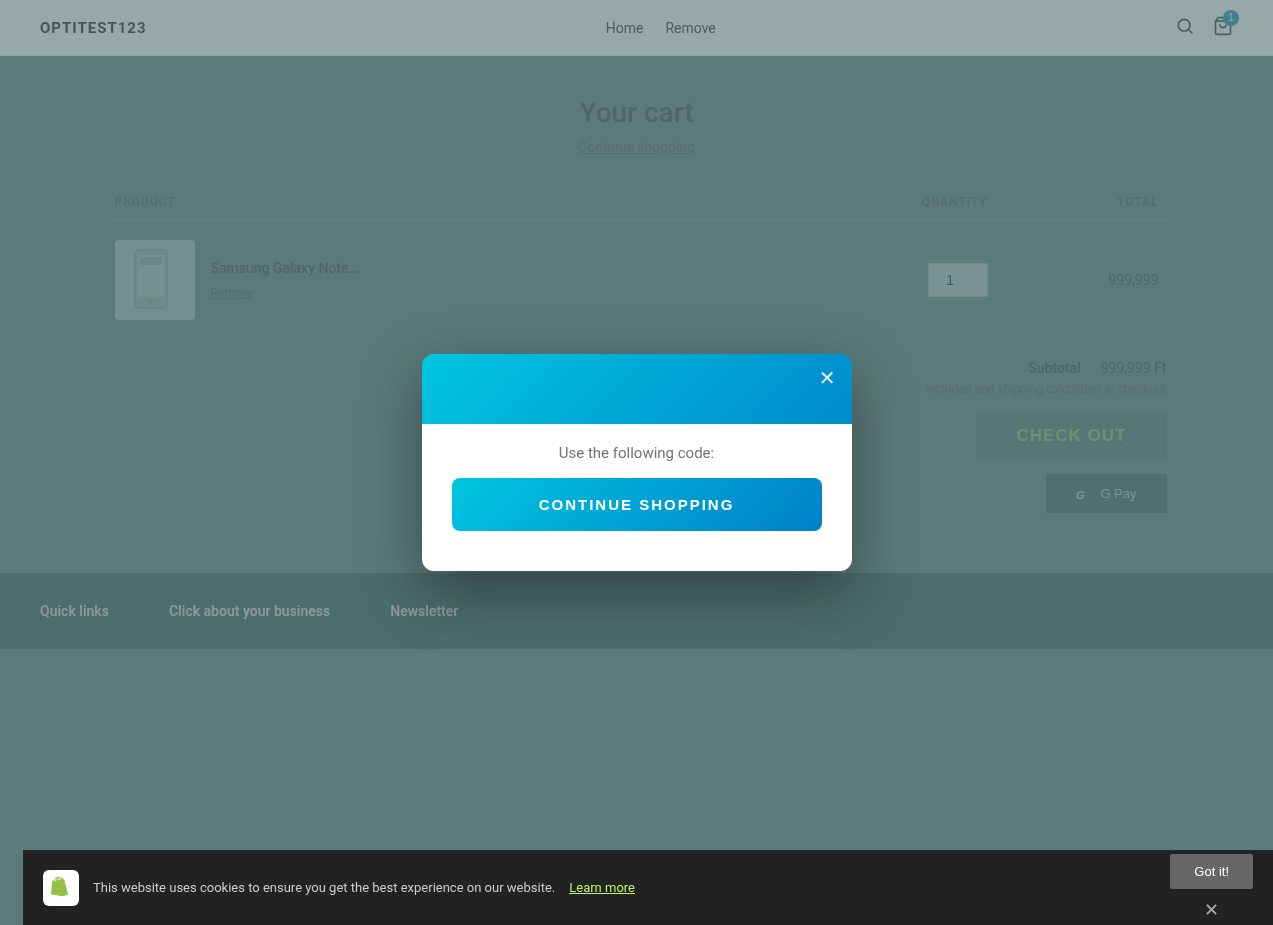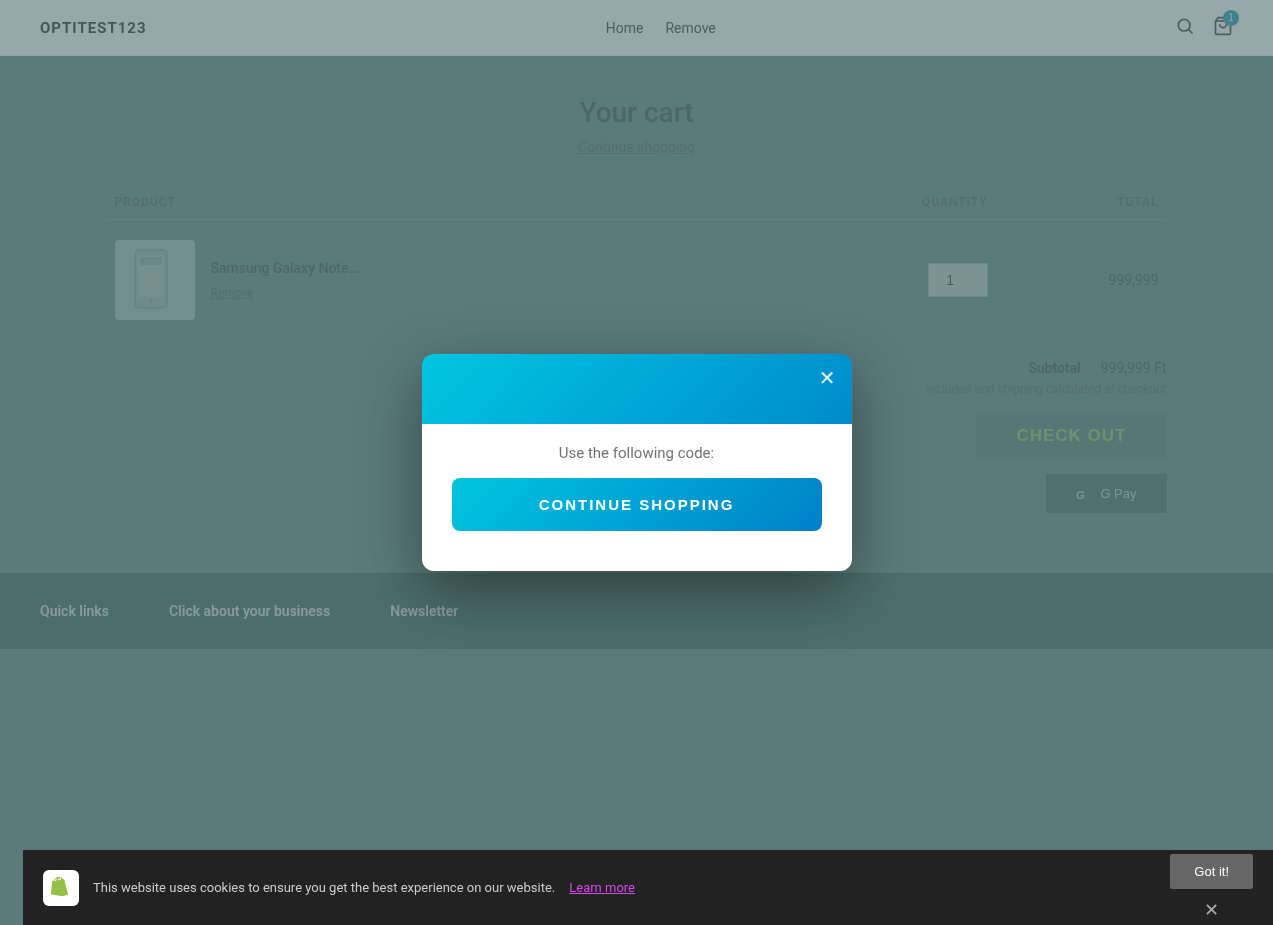--- a/index.html
+++ b/index.html
@@ -349,21 +349,21 @@
       width: 36px;
       height: 36px;
       background: #fff;
       border-radius: 6px;
       display: flex;
       align-items: center;
       justify-content: center;
       flex-shrink: 0;
     }
     .cookie-learn {
-      color: #d946ef;
+      color: #bef264;
       text-decoration: underline;
     }
     .cookie-right {
       display: flex;
       align-items: center;
       gap: 10px;
       flex-direction: column;
     }
     .got-it-btn {
       background: #666;

